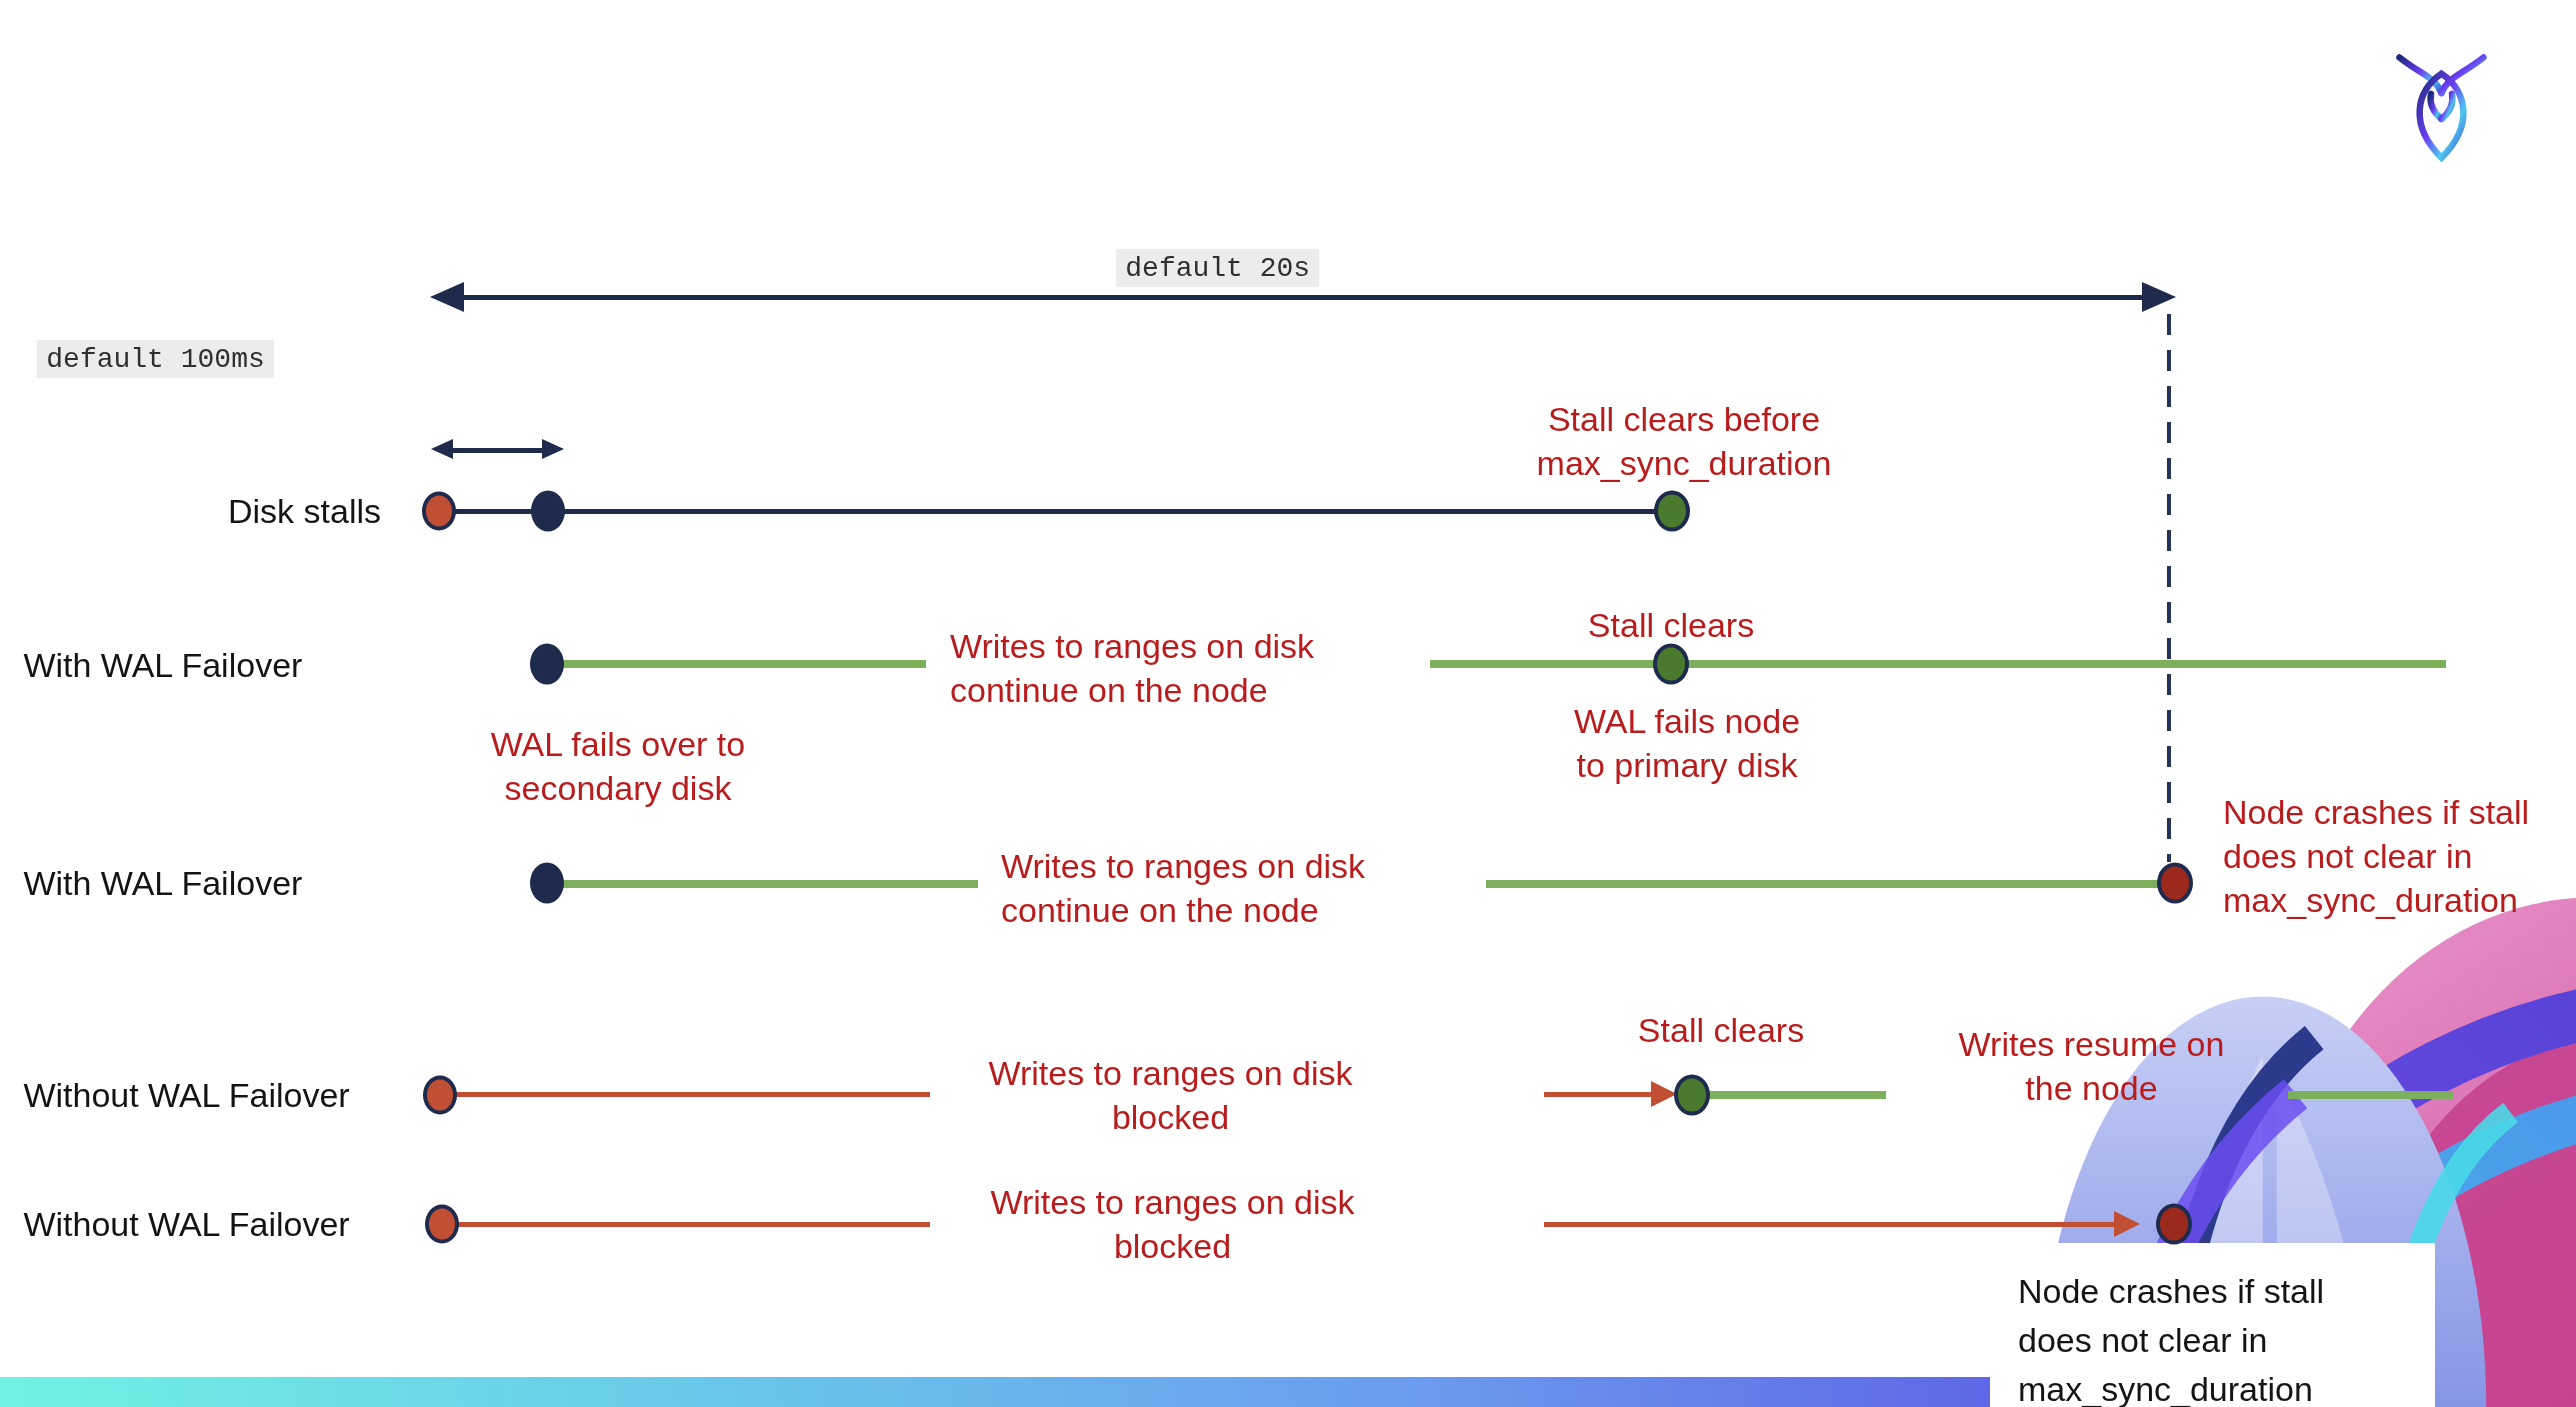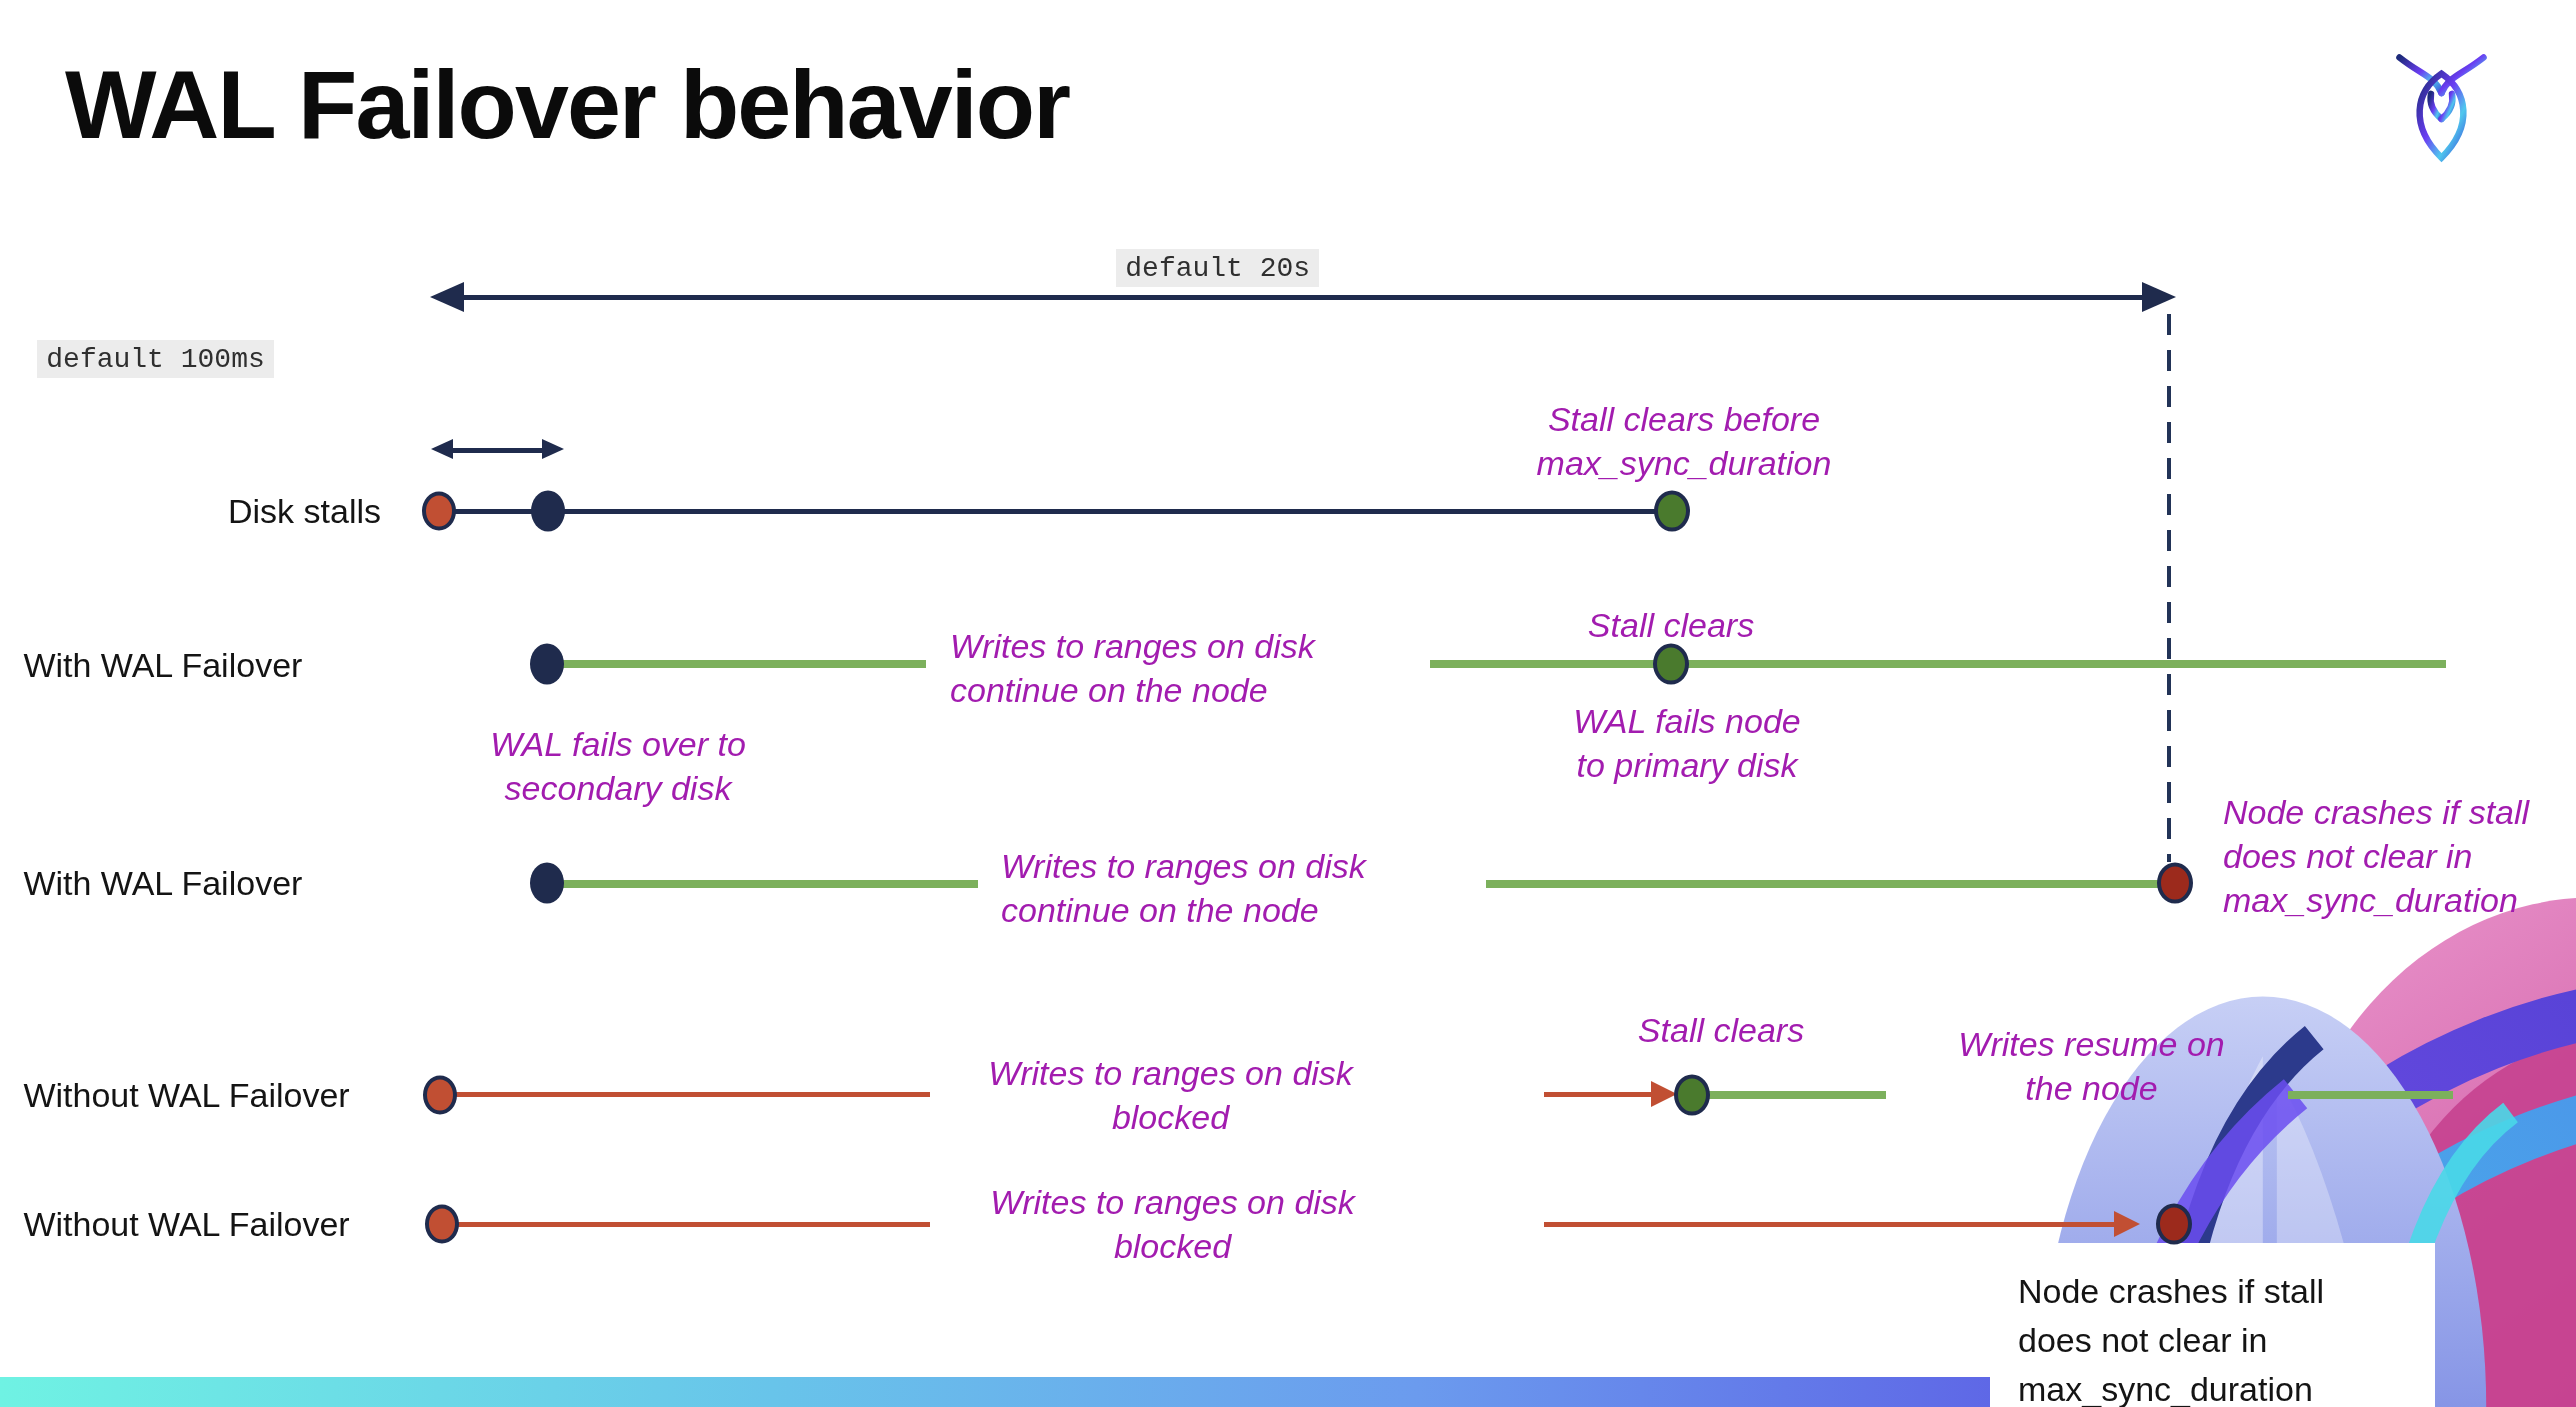--- a/index.html
+++ b/index.html
@@ -11,21 +11,21 @@
     position:absolute;left:65px;top:49px;font-size:97px;font-weight:800;
     letter-spacing:-1.9px;color:#0b0b0b;z-index:5;white-space:nowrap;
   }
   .logo{position:absolute;left:2393px;top:49px;width:97px;height:114px;z-index:5;}
   
   .code{
     position:absolute;font-family:"Liberation Mono",monospace;font-size:28px;
     background:#ececec;color:#2f2f2f;padding:3.7px 9.3px;white-space:nowrap;z-index:6;
   }
   
-  .note{position:absolute;font-size:34px;line-height:44px;color:#a21caf;z-index:5;font-style:italic;}
+  .note{position:absolute;font-size:34px;line-height:44px;color:#b91c1c;z-index:5;}
   .note .ln{display:block;}
   .center{text-align:center;}
   .vcenter{transform:translateY(-50%);}
   .rowlabel{position:absolute;font-size:34px;color:#141414;transform:translateY(-50%);z-index:5;white-space:nowrap;}
   
   .hline{position:absolute;z-index:4;}
   .navy-line{height:4.7px;background:#1f2b4d;}
   .green-line{height:7.5px;background:#7cb05c;}
   .red-line{height:4.7px;background:#c14f33;}
   .dashed-vline{
@@ -56,21 +56,20 @@
     position:absolute;left:0;top:1377px;width:2576px;height:31px;z-index:1;
     background:linear-gradient(90deg,#6FF2E3 0%,#68C4EA 30%,#6B9BEE 55%,#5E66E6 78%,#5B5CE2 100%);
   }
   .art{position:absolute;left:1987px;top:888px;width:589px;height:520px;z-index:2;}
 </style>
 </head>
 <body>
 
 <div class="slide">
 
-  <div class="title">WAL Failover behavior</div>
 
   <div class="logo">
     <svg viewBox="0 0 120 140" width="97" height="114">
       <defs>
         <linearGradient id="lg" x1="0" y1="0" x2="1" y2="1">
           <stop offset="0" stop-color="#1d2a7a"></stop>
           <stop offset="0.45" stop-color="#6a3df2"></stop>
           <stop offset="0.72" stop-color="#4fc8ee"></stop>
           <stop offset="1" stop-color="#3b49d8"></stop>
         </linearGradient>

